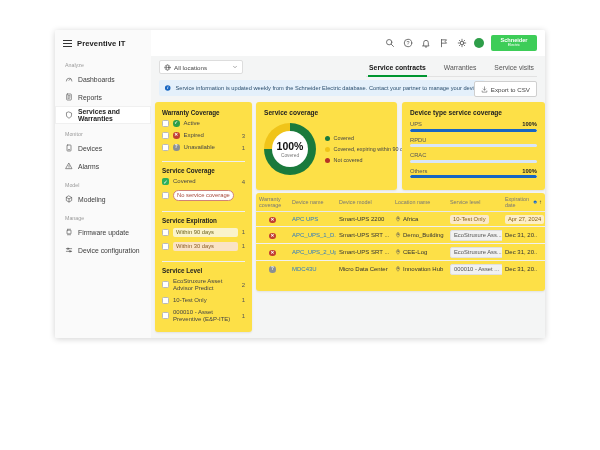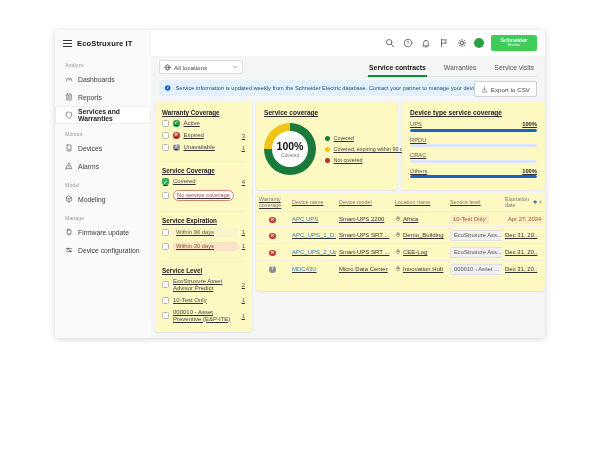--- a/index.html
+++ b/index.html
@@ -34,21 +34,21 @@
   .content-bg{position:absolute;left:96px;top:26px;right:0;bottom:0;background:#f4f5f5;}
   .loc-select{position:absolute;left:104px;top:30px;width:84px;height:14px;background:#fff;border:1px solid #ddd;border-radius:2px;display:flex;align-items:center;gap:3px;padding:0 4px;box-sizing:border-box;cursor:pointer;}
   .loc-select .loc-label{font-size:6.2px;color:#444;flex:1;}
   .tabs{position:absolute;right:8px;top:32px;display:flex;gap:16px;border-bottom:1px solid #e2e2e2;padding:0 2px;}
   .tab{font-size:6.8px;color:#555;padding:2px 1px 4px 1px;cursor:pointer;}
   .tab.active{color:#141414;font-weight:bold;border-bottom:2px solid #009530;margin-bottom:-1px;}
   .banner{position:absolute;left:104px;top:50px;width:326px;height:16px;background:#e4f0fb;border-radius:2px;display:flex;align-items:center;gap:4px;padding:0 5px;box-sizing:border-box;}
   .banner-text{font-size:5.7px;color:#2c4f6e;white-space:nowrap;overflow:hidden;}
   .export-btn{position:absolute;right:8px;top:51px;height:14px;background:#fff;border:1px solid #cfcfcf;border-radius:2px;display:flex;align-items:center;gap:3px;padding:0 6px;font-size:6.2px;color:#444;cursor:pointer;}
   
-  .card{position:absolute;background:#fef9c3;border-radius:3px;box-shadow:0 1px 2px rgba(0,0,0,.08);box-sizing:border-box;text-decoration:underline;}
+  .card{position:absolute;background:#fde047;border-radius:3px;box-shadow:0 1px 2px rgba(0,0,0,.08);box-sizing:border-box;}
   .card-title{font-size:6.6px;font-weight:bold;color:#222;}
   
   .filter-card{left:100px;top:72px;width:97px;height:230px;padding:7px 7px;overflow:hidden;}
   .f-group{padding-bottom:5px;margin-bottom:5px;border-bottom:1px solid #efefef;}
   .f-group:last-child{border-bottom:none;margin-bottom:0;}
   .f-title{font-size:6.3px;font-weight:bold;color:#222;margin-bottom:4px;}
   .f-row{display:flex;align-items:center;gap:4px;margin-bottom:5px;cursor:pointer;}
   .cbx{width:7px;height:7px;border:1px solid #b9b9b9;border-radius:1.5px;background:#fff;flex:0 0 auto;box-sizing:border-box;}
   .cbx.checked{background:#2eb05c;border-color:#2eb05c;color:#fff;font-size:5.5px;line-height:6px;text-align:center;}
   .f-label{font-size:6px;color:#444;flex:1;line-height:1.15;}
@@ -103,21 +103,21 @@
 
 <div class="app">
 
   <div class="sidebar">
     <div class="logo-row">
       <span class="burger">
           <span></span>
           <span></span>
           <span></span>
         </span>
-      <span class="logo-text">EcoStruxure IT</span>
+      <span class="logo-text">Preventive IT</span>
     </div>
 
     <div class="side-section-label">Analyze</div>
     <div class="side-item">
       <svg width="8" height="8" viewBox="0 0 12 12">
           <path class="icon-stroke" d="M2 9a4.2 4.2 0 018.4 0"></path>
           <line class="icon-stroke" x1="6" y1="8" x2="8.2" y2="5.4"></line>
         </svg>
       <span>Dashboards</span>
     </div>

